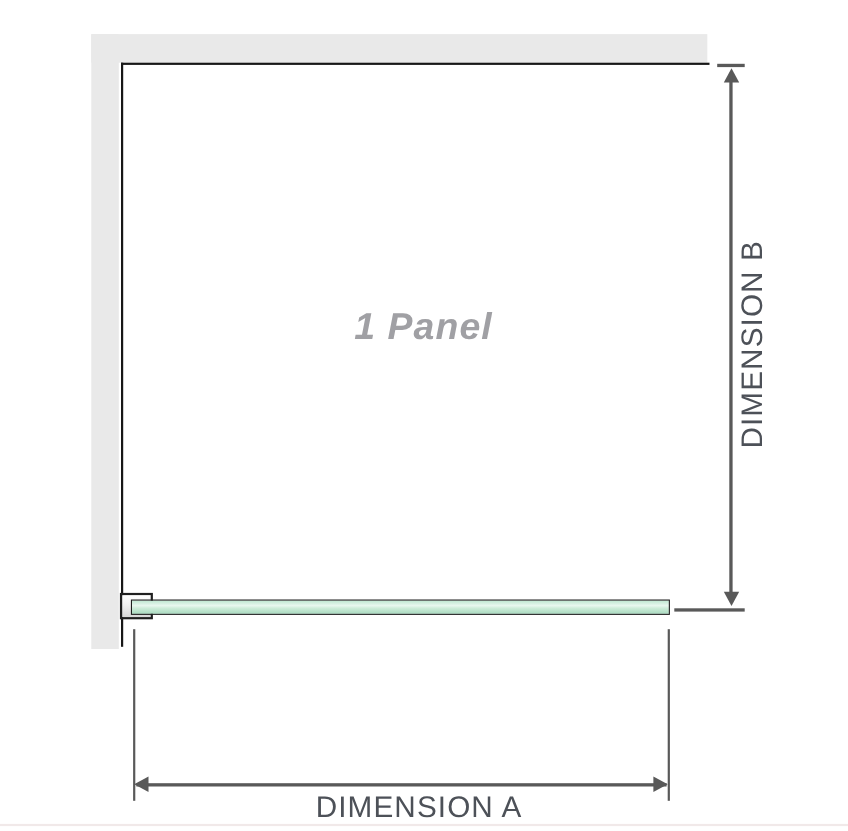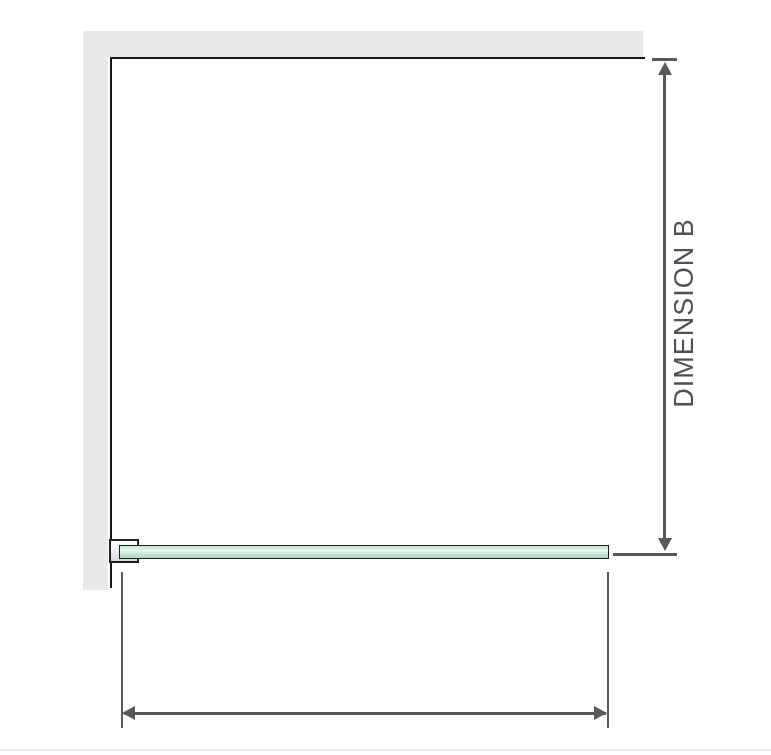--- a/index.html
+++ b/index.html
@@ -57,33 +57,35 @@
 <body>
 
 <div class="stage">
 
   <div class="wall-top"></div>
   <div class="wall-left"></div>
 
   <div class="panel-line-top"></div>
   <div class="panel-line-left"></div>
 
+  <div class="panel-label">1 Panel</div>
 
   <div class="bracket"></div>
 
   <div class="glass-bar"></div>
 
   <div class="tick dimb-tick-top"></div>
   <div class="arrow dimb-arrow-up"></div>
   <div class="dimline dimb-line"></div>
   <div class="arrow dimb-arrow-down"></div>
   <div class="tick dimb-tick-bottom"></div>
   <div class="dimb-label">DIMENSION B</div>
 
   <div class="dimline ext-left"></div>
   <div class="dimline ext-right"></div>
   <div class="dimline dima-line"></div>
   <div class="arrow dima-arrow-left"></div>
   <div class="arrow dima-arrow-right"></div>
+  <div class="dima-label">DIMENSION A</div>
 
   <div class="bottom-rule"></div>
 
 </div>
 
 </body></html>

